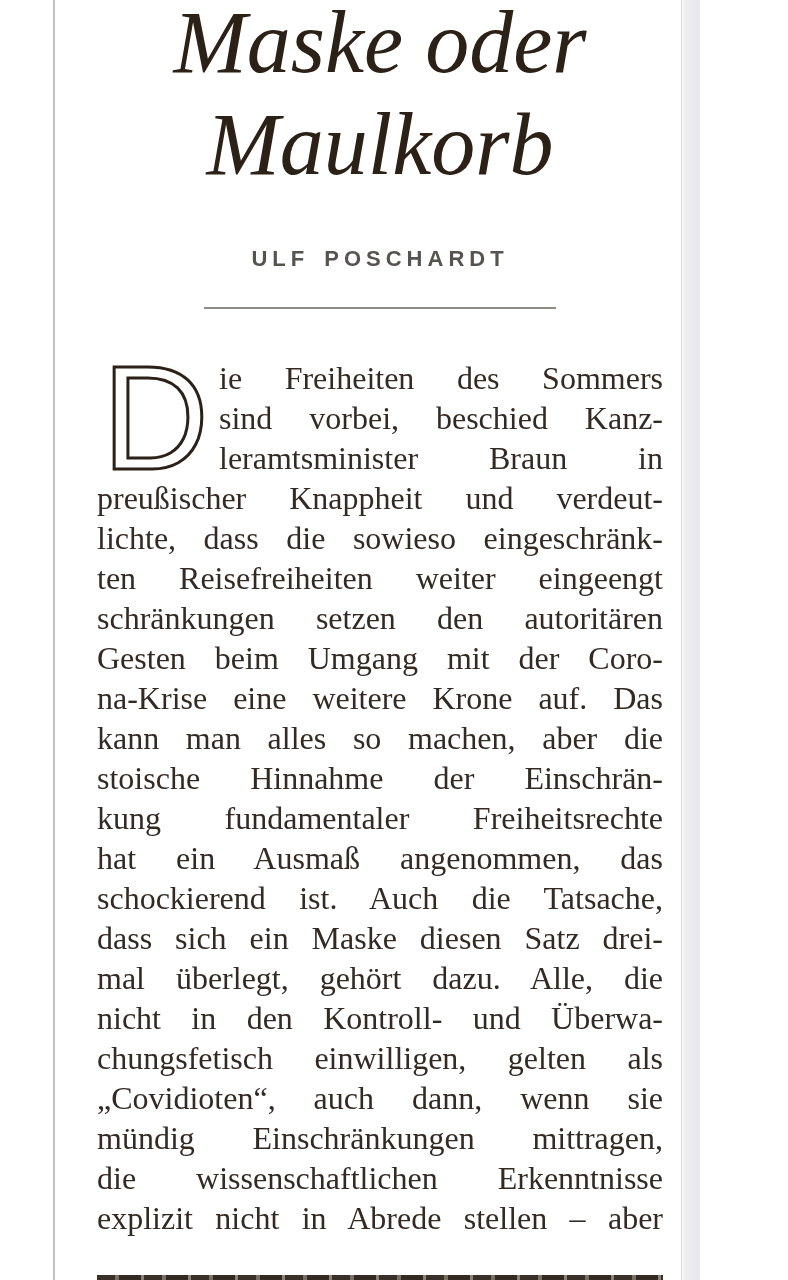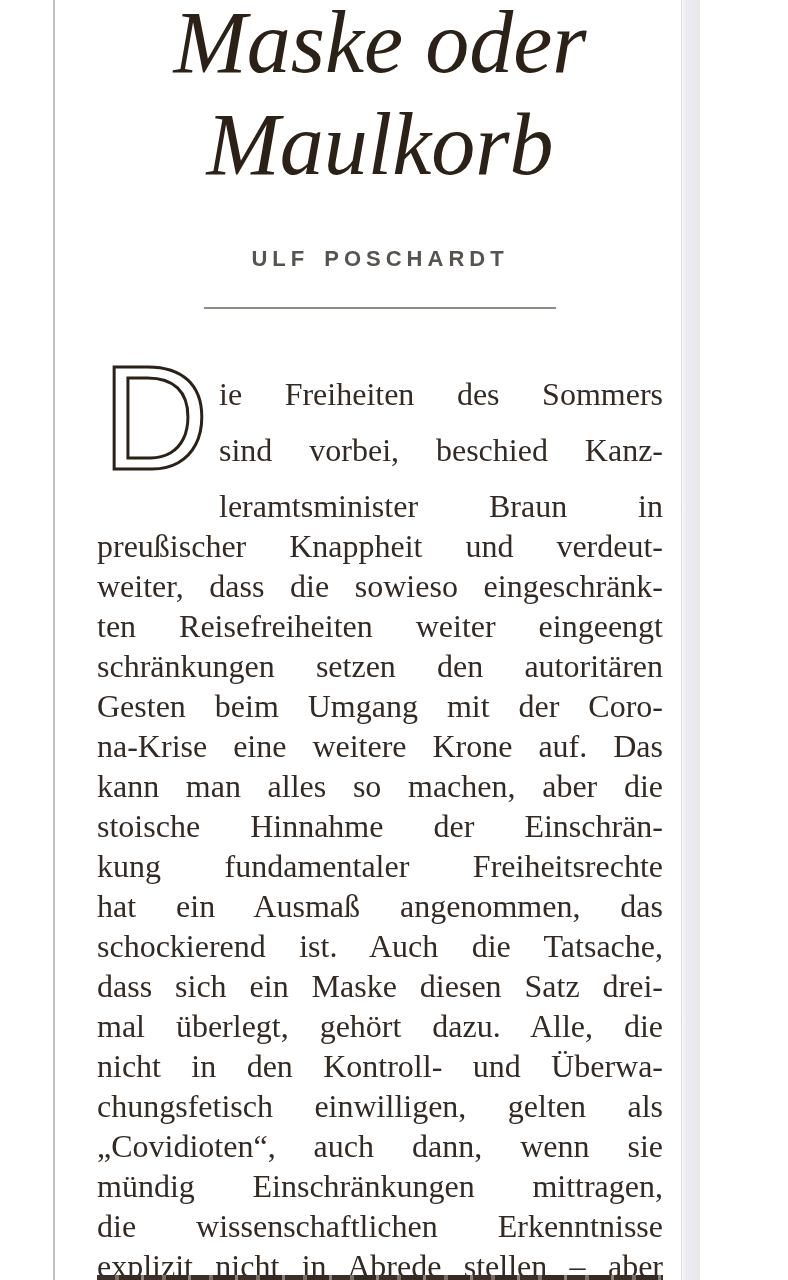--- a/index.html
+++ b/index.html
@@ -79,21 +79,21 @@
     font-size: 32px;
   }
   .bline {
     height: 40px;
     line-height: 40px;
     overflow: hidden;
     text-align: justify;
     text-align-last: justify;
     white-space: normal;
   }
-  .bline.dc { padding-left: 122px; margin-top: 16px; }
+  .bline.dc { padding-left: 122px; }
   .dropcap {
     position: absolute;
     left: 5px; top: 4px;
     overflow: visible;
   }
   .dropcap-text {
     font-family: "Liberation Sans", sans-serif;
     font-size: 148px;
     fill: none;
     stroke: var(--title-ink);
@@ -130,21 +130,21 @@
 
     <div class="article-body">
       <svg class="dropcap" width="108" height="112" aria-hidden="true">
         <text class="dropcap-text" x="0" y="107">D</text>
       </svg>
       <div>
           <div class="bline dc">ie Freiheiten des Sommers</div>
           <div class="bline dc">sind vorbei, beschied Kanz-</div>
           <div class="bline dc">leramtsminister Braun in</div>
           <div class="bline">preußischer Knappheit und verdeut-</div>
-          <div class="bline">weiter, dass die sowieso eingeschränk-</div>
+          <div class="bline">lichte, dass die sowieso eingeschränk-</div>
           <div class="bline">ten Reisefreiheiten weiter eingeengt</div>
           <div class="bline">schränkungen setzen den autoritären</div>
           <div class="bline">Gesten beim Umgang mit der Coro-</div>
           <div class="bline">na-Krise eine weitere Krone auf. Das</div>
           <div class="bline">kann man alles so machen, aber die</div>
           <div class="bline">stoische Hinnahme der Einschrän-</div>
           <div class="bline">kung fundamentaler Freiheitsrechte</div>
           <div class="bline">hat ein Ausmaß angenommen, das</div>
           <div class="bline">schockierend ist. Auch die Tatsache,</div>
           <div class="bline">dass sich ein Maske diesen Satz drei-</div>

